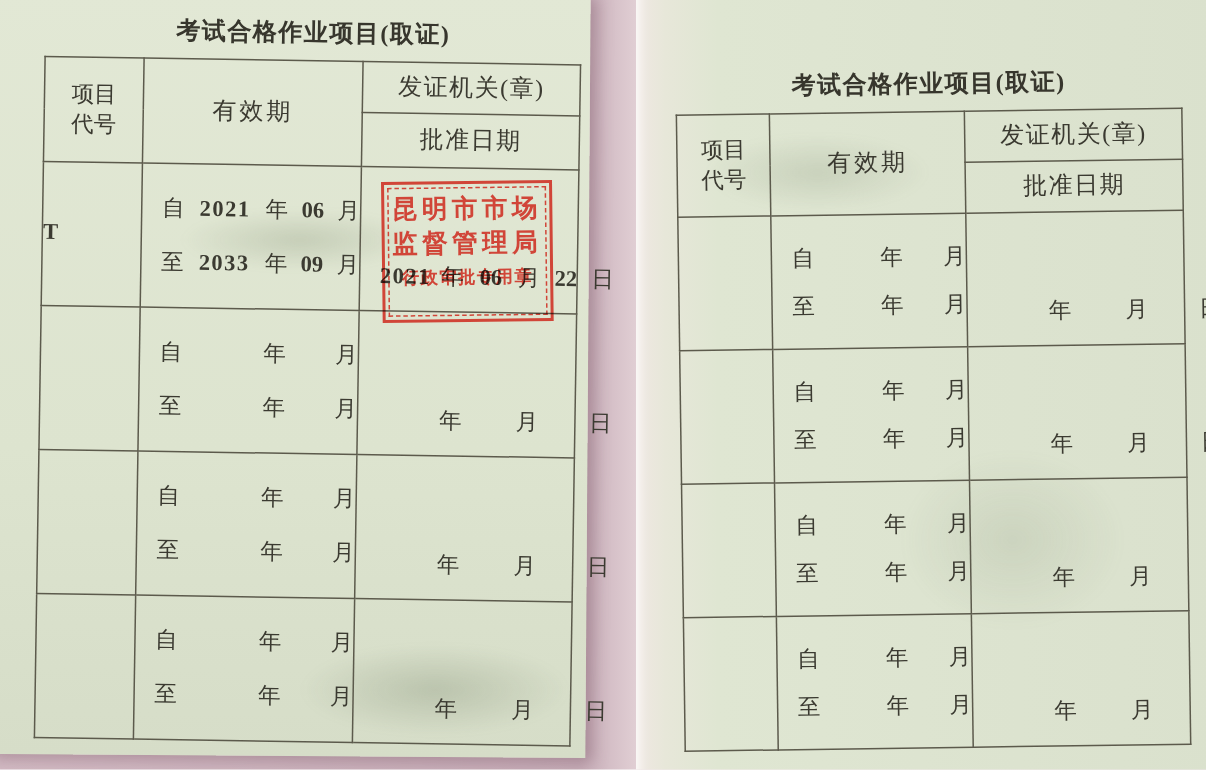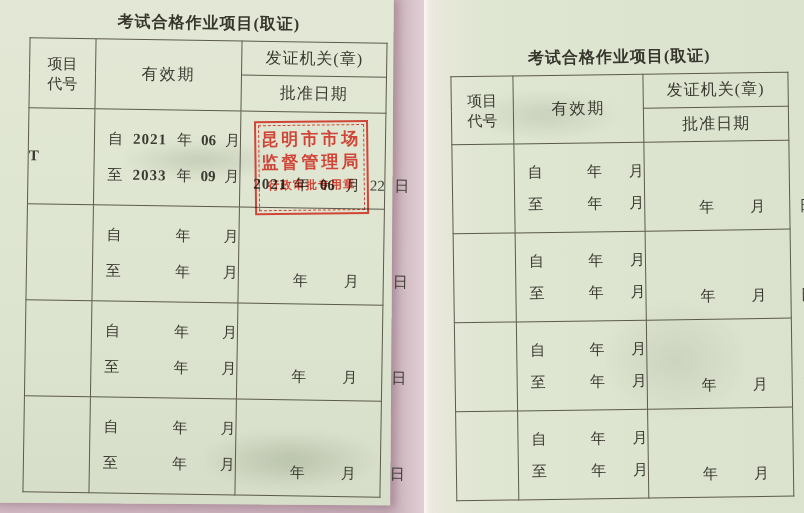--- a/index.html
+++ b/index.html
@@ -55,21 +55,21 @@
   .t-r tr.dr td{height:88px;}
   td.code{vertical-align:top;padding:16px 0 0 12px;font-size:15px;font-weight:700;}
   td.period .pcell{height:100%;display:flex;flex-direction:column;justify-content:space-around;padding:12px 0;box-sizing:border-box;}
   .pline{display:flex;align-items:baseline;padding-left:13px;font-size:15px;}
   .slot-y{width:56px;text-align:center;font-weight:700;letter-spacing:1px;}
   .slot-m{width:34px;text-align:center;font-weight:700;}
   td.auth{position:relative;}
   .aline{position:absolute;left:0;bottom:13px;display:flex;align-items:baseline;padding-left:8px;font-size:15px;white-space:nowrap;}
   .a-y{width:44px;text-align:center;font-weight:700;letter-spacing:1px;}
   .a-m{width:32px;text-align:center;font-weight:700;}
-  .a-d{width:30px;text-align:center;font-weight:400;}
+  .a-d{width:30px;text-align:center;font-weight:700;}
   .a-lab{padding:0 2px;}
 
   
   .stamp{
     position:absolute;left:14px;top:8px;width:114px;height:94px;
     transform:rotate(-1.6deg);color:#cf372a;z-index:3;
     mix-blend-mode:multiply;opacity:.92;box-sizing:border-box;
     border:2.5px solid currentColor;padding-top:5px;
   }
   .stamp::before{content:"";position:absolute;inset:2px;border:1.5px dashed currentColor;}

